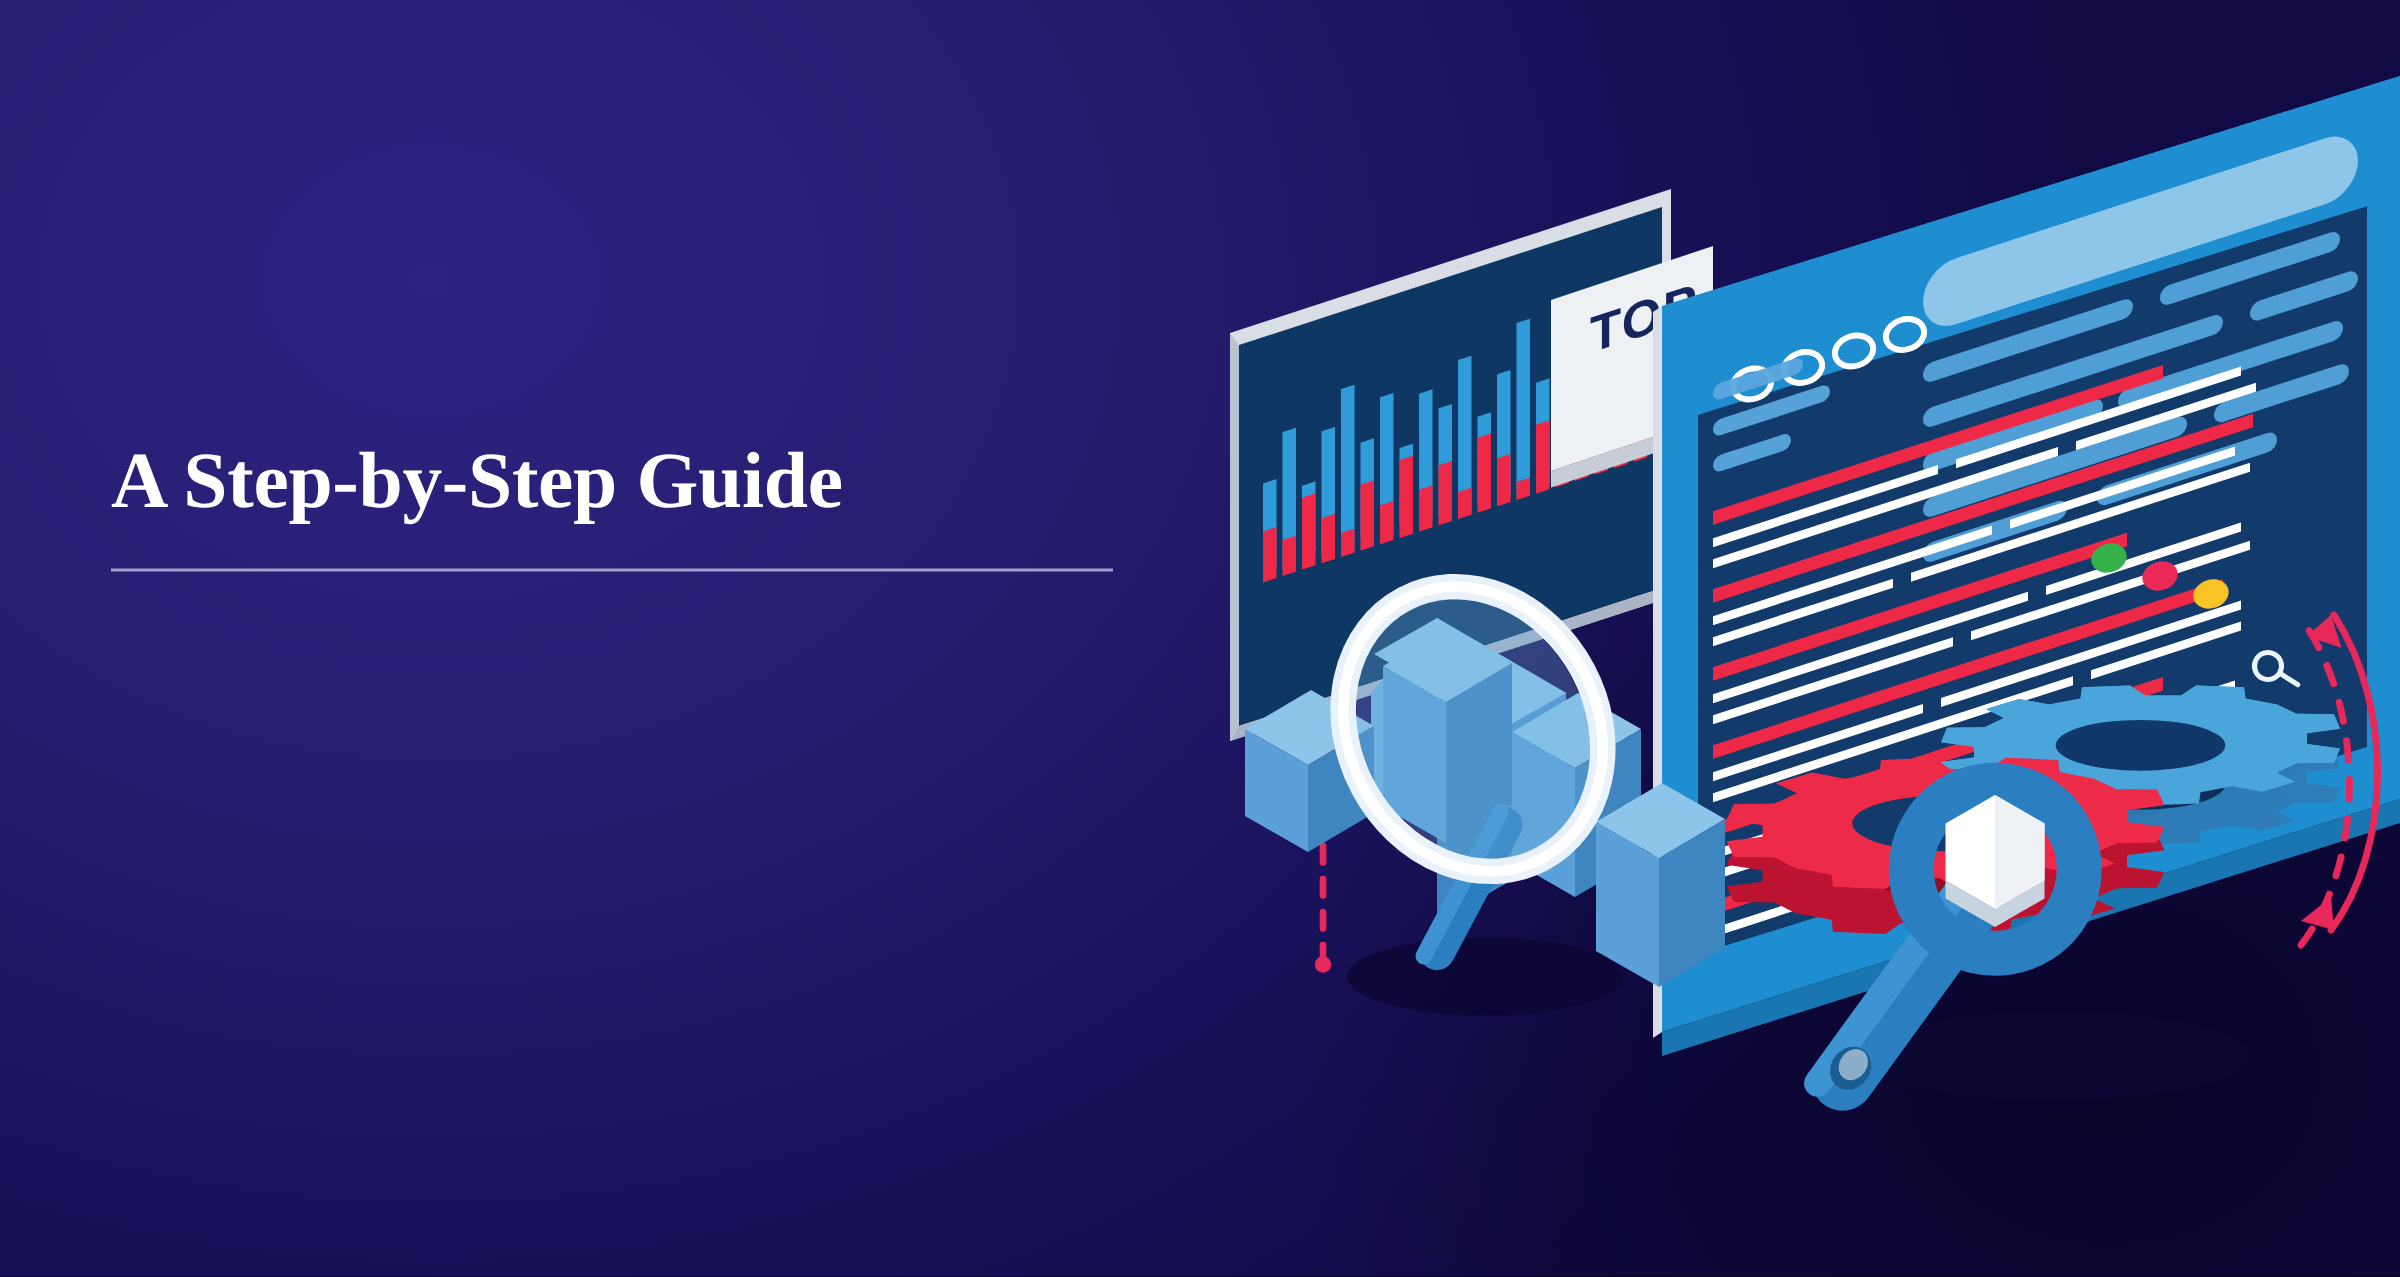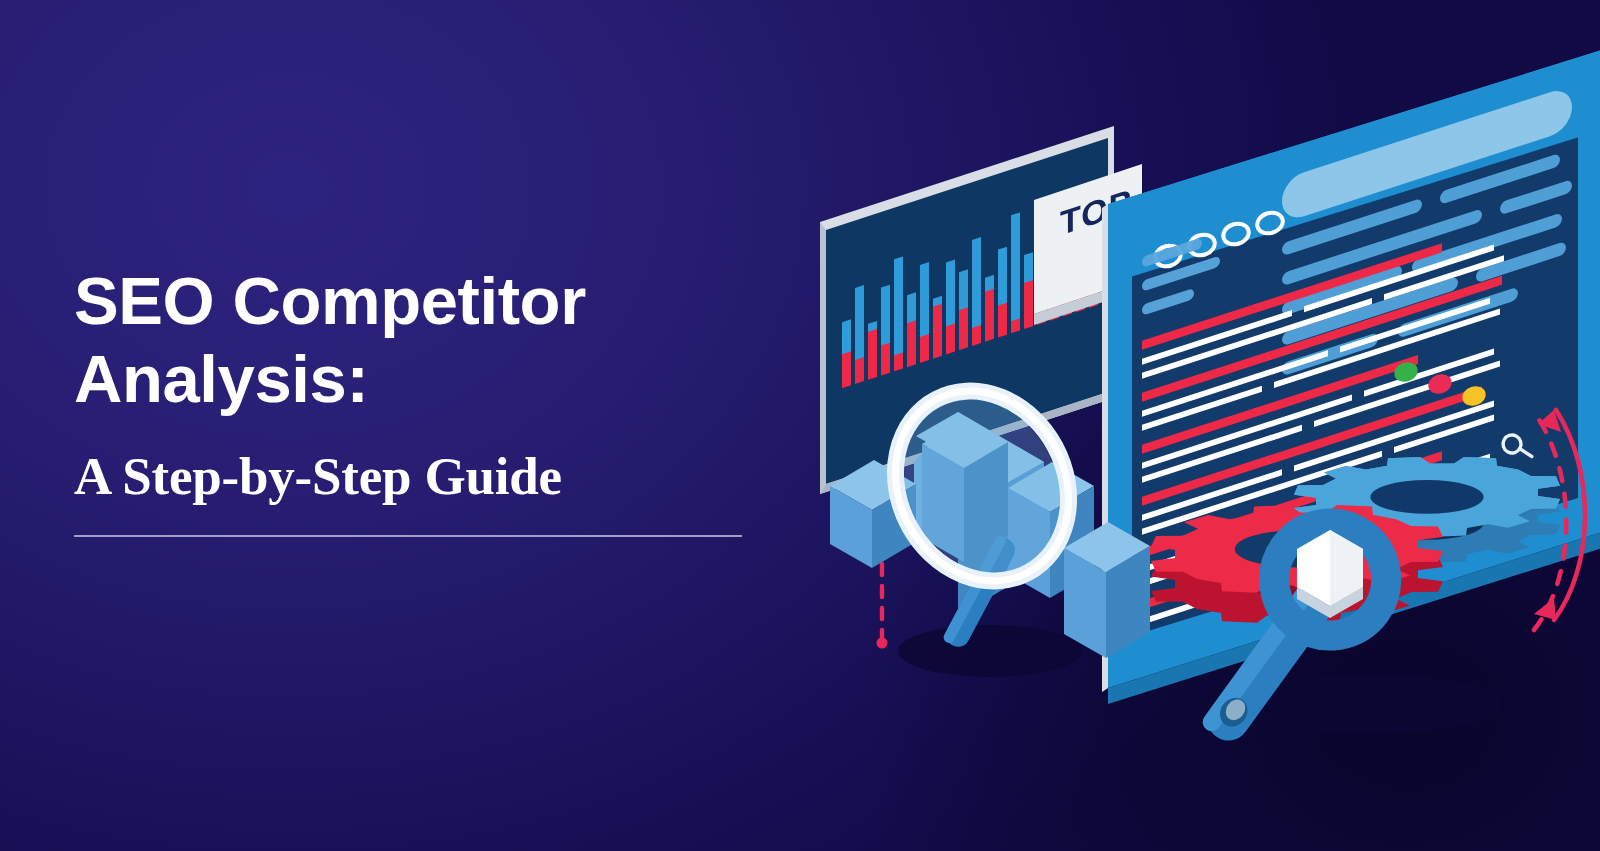--- a/index.html
+++ b/index.html
@@ -74,22 +74,20 @@
     z-index: 4;
   }
   .illus svg { display: block; width: 100%; height: 100%; overflow: visible; }
 </style>
 </head>
 <body>
 
 <div id="banner">
 
   <div class="text-block">
-    <h1 class="headline">SEO Competitor
-Analysis:</h1>
     <h2 class="subhead">A Step-by-Step Guide</h2>
     <div class="rule"></div>
   </div>
 
   <div class="illus">
   <svg viewBox="0 0 790 680" xmlns="http://www.w3.org/2000/svg">
     <defs>
       <clipPath id="clipScreen">
         <polygon points="10,128 300,33 300,300 10,396"></polygon>
       </clipPath>

